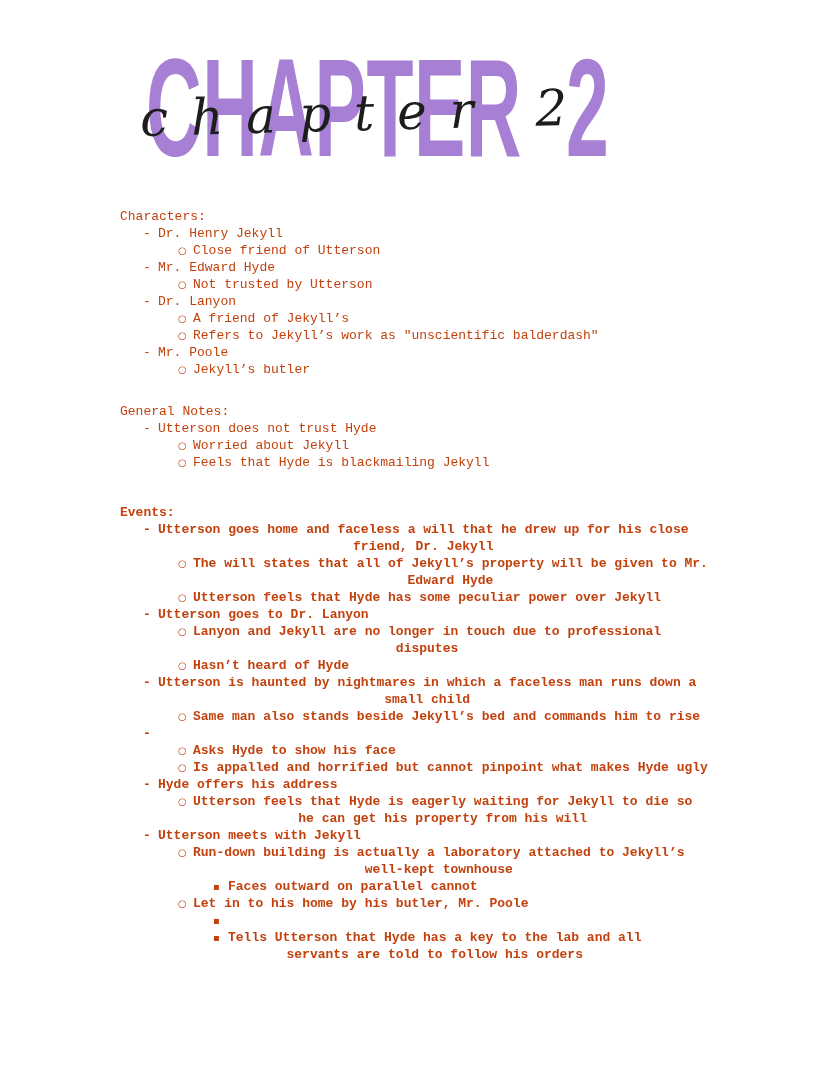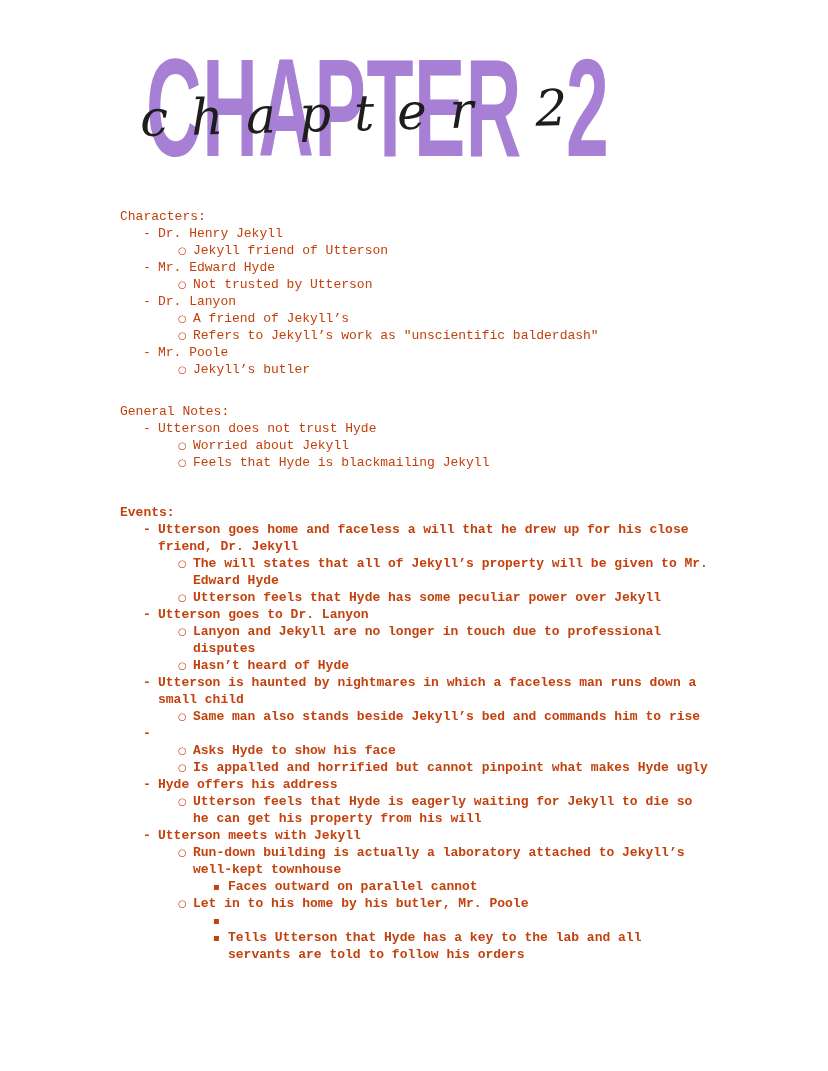--- a/index.html
+++ b/index.html
@@ -67,20 +67,21 @@
   .marker {
     flex: 0 0 15px;
     width: 15px;
     line-height: 17px;
   }
   .m2 { font-family: "DejaVu Sans", sans-serif; font-size: 10px; }
   .m3 { font-family: "DejaVu Sans", sans-serif; font-size: 10px; }
   .txt {
     white-space: pre-wrap;
     line-height: 17px;
+    text-align: center;
   }
 </style>
 </head>
 <body>
 
 <div class="page">
 
   <div class="header">
     <span class="big-title" style="color: rgb(167, 128, 213);">CHAPTER  2</span>
     <span class="script-title" style="color: rgb(29, 29, 29);">chapter 2</span>
@@ -88,21 +89,21 @@
 
   <div class="notes">
       <section class="section">
         <div class="sec-title">Characters:</div>
         <div class="item lvl1">
           <span class="marker m1">-</span>
           <span class="txt">Dr. Henry Jekyll</span>
         </div>
         <div class="item lvl2">
           <span class="marker m2">○</span>
-          <span class="txt">Jekyll friend of Utterson</span>
+          <span class="txt">Close friend of Utterson</span>
         </div>
         <div class="item lvl1">
           <span class="marker m1">-</span>
           <span class="txt">Mr. Edward Hyde</span>
         </div>
         <div class="item lvl2">
           <span class="marker m2">○</span>
           <span class="txt">Not trusted by Utterson</span>
         </div>
         <div class="item lvl1">

